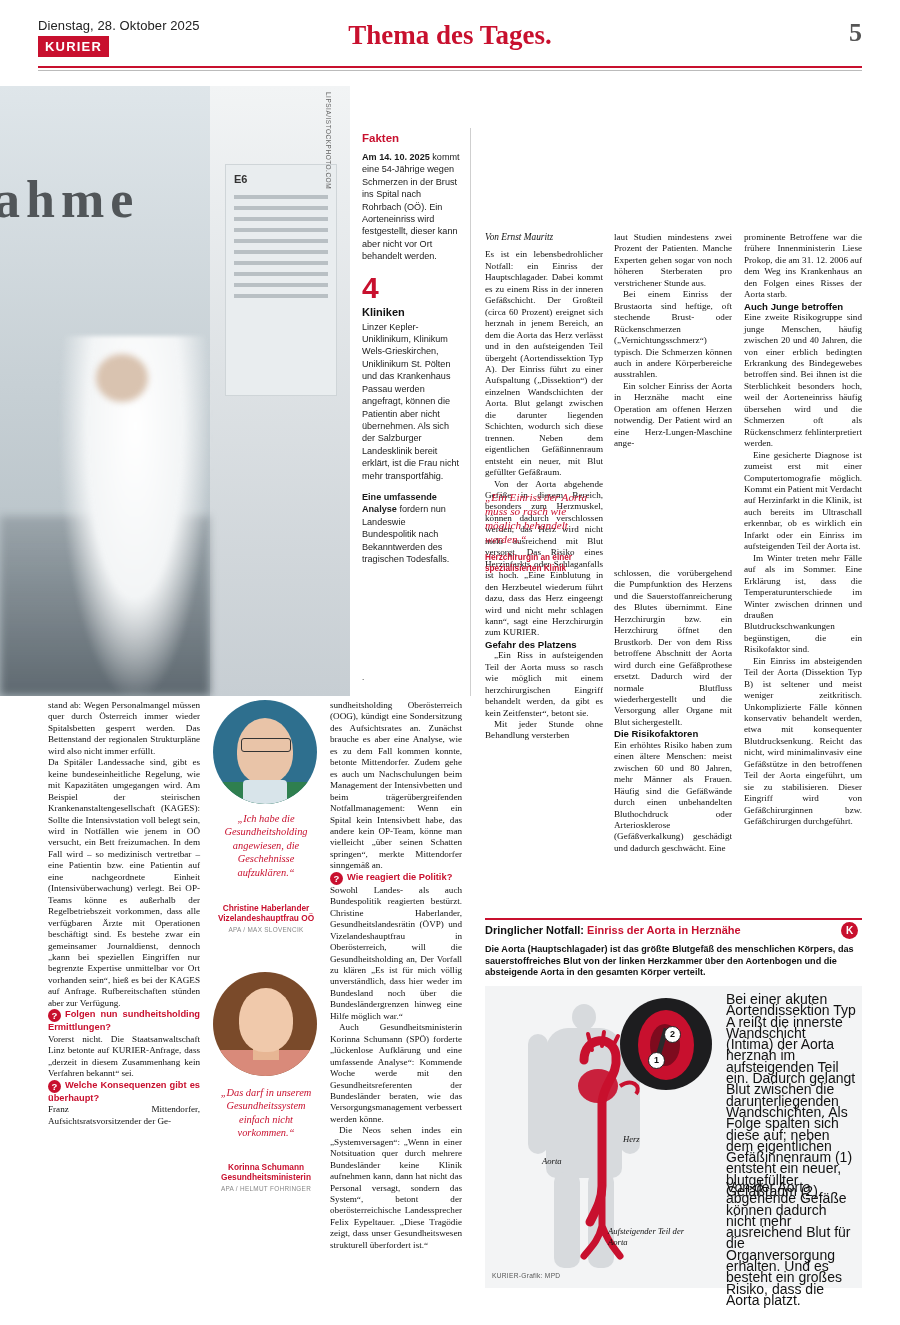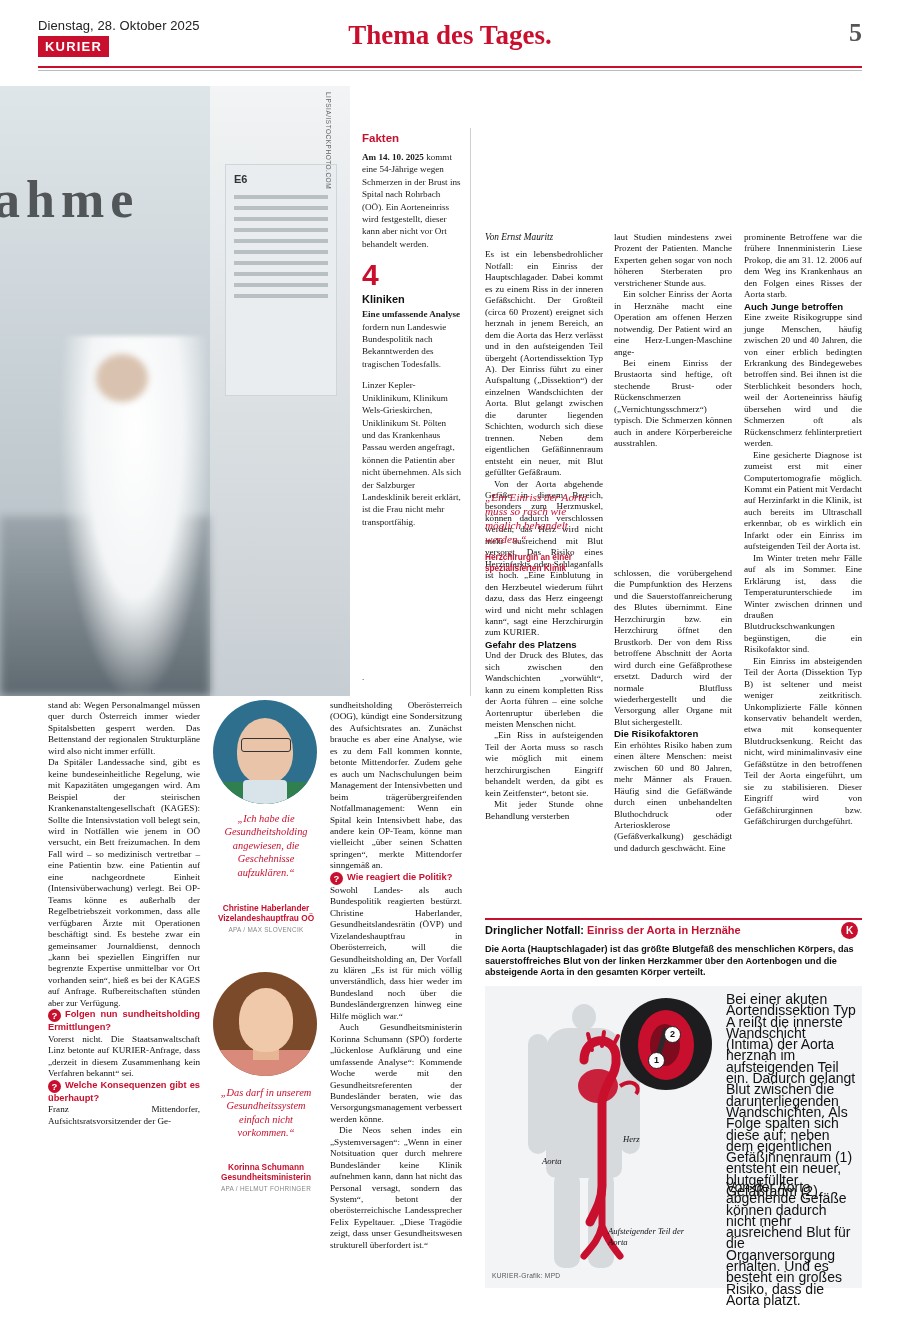--- a/index.html
+++ b/index.html
@@ -36,21 +36,21 @@
     background:radial-gradient(ellipse at 50% 25%, #ffffff 0%, #f3f5f6 45%, rgba(200,208,213,0) 72%);
     filter:blur(2px);}
   .ph-figure2{position:absolute;left:96px;top:268px;width:52px;height:48px;border-radius:50%;background:#d9c3b0;filter:blur(3px);}
   .ph-dark{position:absolute;left:0;top:430px;width:210px;height:180px;background:linear-gradient(180deg,rgba(60,70,78,.25),rgba(30,40,48,.55));filter:blur(4px);}
   .ph-credit{position:absolute;left:332px;top:92px;font-size:6.5px;color:#666;letter-spacing:.5px;
      transform:rotate(90deg);transform-origin:left top;font-family:"Liberation Sans",sans-serif;white-space:nowrap;}
 
   
   .fakten{position:absolute;left:362px;top:132px;width:100px;}
   .fakten h3{margin:0 0 7px 0;font-family:"Liberation Sans",sans-serif;font-size:11.5px;color:#c8102e;font-weight:bold;}
-  .fakten p{margin:0 0 9px 0;font-family:Liberation Serif, serif;font-size:9.1px;line-height:12.4px;color:#1a1a1a;text-align:left;}
+  .fakten p{margin:0 0 9px 0;font-family:Liberation Sans, sans-serif;font-size:9.1px;line-height:12.4px;color:#1a1a1a;text-align:left;}
   .fakten b{font-weight:bold;}
   .big-num{font-family:"Liberation Sans",sans-serif;font-size:30px;font-weight:bold;color:#c8102e;line-height:32px;margin:4px 0 2px 0;}
   .fak-sub{font-family:"Liberation Sans",sans-serif;font-size:11px;font-weight:bold;color:#111;margin-bottom:3px;}
   .dot-end{position:absolute;left:362px;top:672px;font-size:9px;color:#111;}
 
   
   .vsep{position:absolute;left:470px;top:128px;width:1px;height:568px;background:#cfcfcf;}
 
   
   .headwrap{position:absolute;left:485px;top:140px;width:377px;}
@@ -159,42 +159,41 @@
     <div class="ph-figure2"></div>
     <div class="ph-word">ahme</div>
   </div>
   <div class="ph-credit">LIPSIA/ISTOCKPHOTO.COM</div>
 
   <div class="fakten">
     <h3>Fakten</h3>
     <p><b>Am 14. 10. 2025</b><span> kommt eine 54-Jährige wegen Schmerzen in der Brust ins Spital nach Rohrbach (OÖ). Ein Aorteneinriss wird festgestellt, dieser kann aber nicht vor Ort behandelt werden.</span></p>
     <div class="big-num">4</div>
     <div class="fak-sub">Kliniken</div>
+    <p>Linzer Kepler-Uniklinikum, Klinikum Wels-Grieskirchen, Uniklinikum St. Pölten und das Krankenhaus Passau werden angefragt, können die Patientin aber nicht übernehmen. Als sich der Salzburger Landesklinik bereit erklärt, ist die Frau nicht mehr transportfähig.</p>
     <p><b>Eine umfassende Analyse</b><span> fordern nun Landeswie Bundespolitik nach Bekanntwerden des tragischen Todesfalls.</span></p>
-    <p>Linzer Kepler-Uniklinikum, Klinikum Wels-Grieskirchen, Uniklinikum St. Pölten und das Krankenhaus Passau werden angefragt, können die Patientin aber nicht übernehmen. Als sich der Salzburger Landesklinik bereit erklärt, ist die Frau nicht mehr transportfähig.</p>
   </div>
   <div class="dot-end">.</div>
 
   <div class="vsep"></div>
 
 
   <div class="col" style="left:485px;top:232px;width:118px;">
     <div class="byline" style="margin-top:0">Von Ernst Mauritz</div>
     <p class="first" style="margin-top:6px">Es ist ein lebensbedrohlicher Notfall: ein Einriss der Hauptschlagader. Dabei kommt es zu einem Riss in der inneren Gefäßschicht. Der Großteil (circa 60 Prozent) ereignet sich herznah in jenem Bereich, an dem die Aorta das Herz verlässt und in den aufsteigenden Teil übergeht (Aortendissektion Typ A). Der Einriss führt zu einer Aufspaltung („Dissektion“) der einzelnen Wandschichten der Aorta. Blut gelangt zwischen die darunter liegenden Schichten, wodurch sich diese trennen. Neben dem eigentlichen Gefäßinnenraum entsteht ein neuer, mit Blut gefüllter Gefäßraum.</p>
     <p>Von der Aorta abgehende Gefäße in diesem Bereich, besonders zum Herzmuskel, können dadurch verschlossen werden, das Herz wird nicht mehr ausreichend mit Blut versorgt. Das Risiko eines Herzinfarkts oder Schlaganfalls ist hoch. „Eine Einblutung in den Herzbeutel wiederum führt dazu, dass das Herz eingeengt wird und nicht mehr schlagen kann“, sagt eine Herzchirurgin zum KURIER.</p>
     <p class="sub-red">Gefahr des Platzens</p>
-    <p class="first">Und der Druck des Blutes, das sich zwischen den Wandschichten „vorwühlt“, kann zu einem kompletten Riss der Aorta führen – eine solche Aortenruptur überleben die meisten Menschen nicht.</p>
     <p>„Ein Riss in aufsteigenden Teil der Aorta muss so rasch wie möglich mit einem herzchirurgischen Eingriff behandelt werden, da gibt es kein Zeitfenster“, betont sie.</p>
     <p>Mit jeder Stunde ohne Behandlung versterben</p>
   </div>
 
   <div class="col" style="left:614px;top:232px;width:118px;">
     <p class="first">laut Studien mindestens zwei Prozent der Patienten. Manche Experten gehen sogar von noch höheren Sterberaten pro verstrichener Stunde aus.</p>
+    <p>Bei einem Einriss der Brustaorta sind heftige, oft stechende Brust- oder Rückenschmerzen („Vernichtungsschmerz“) typisch. Die Schmerzen können auch in andere Körperbereiche ausstrahlen.</p>
     <p>Ein solcher Einriss der Aorta in Herznähe macht eine Operation am offenen Herzen notwendig. Der Patient wird an eine Herz-Lungen-Maschine ange-</p>
-    <p>Bei einem Einriss der Brustaorta sind heftige, oft stechende Brust- oder Rückenschmerzen („Vernichtungsschmerz“) typisch. Die Schmerzen können auch in andere Körperbereiche ausstrahlen.</p>
   </div>
 
   <div class="pull">
     <div class="q">„Ein Einriss der Aorta muss so rasch wie möglich behandelt werden.“</div>
     <div class="src">Herzchirurgin an einer spezialisierten Klinik</div>
   </div>
 
   <div class="col" style="left:485px;top:576px;width:118px;">
     <p class="sub-red" style="visibility:hidden;height:0;margin:0;">Gefahr des Platzens</p>
   </div>

